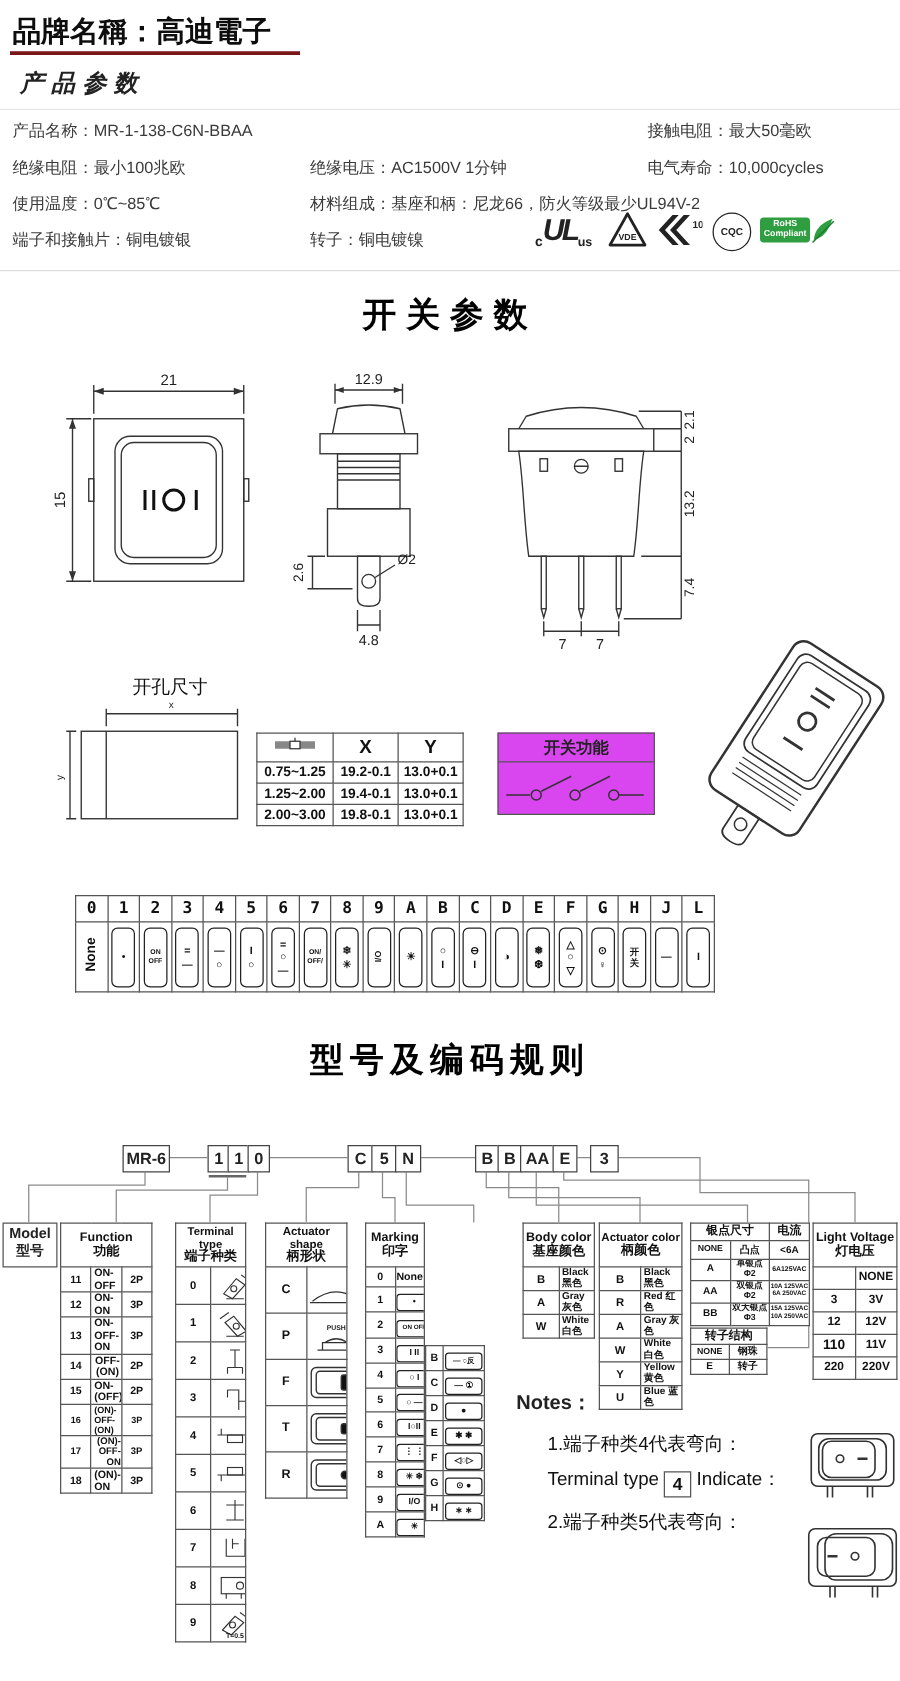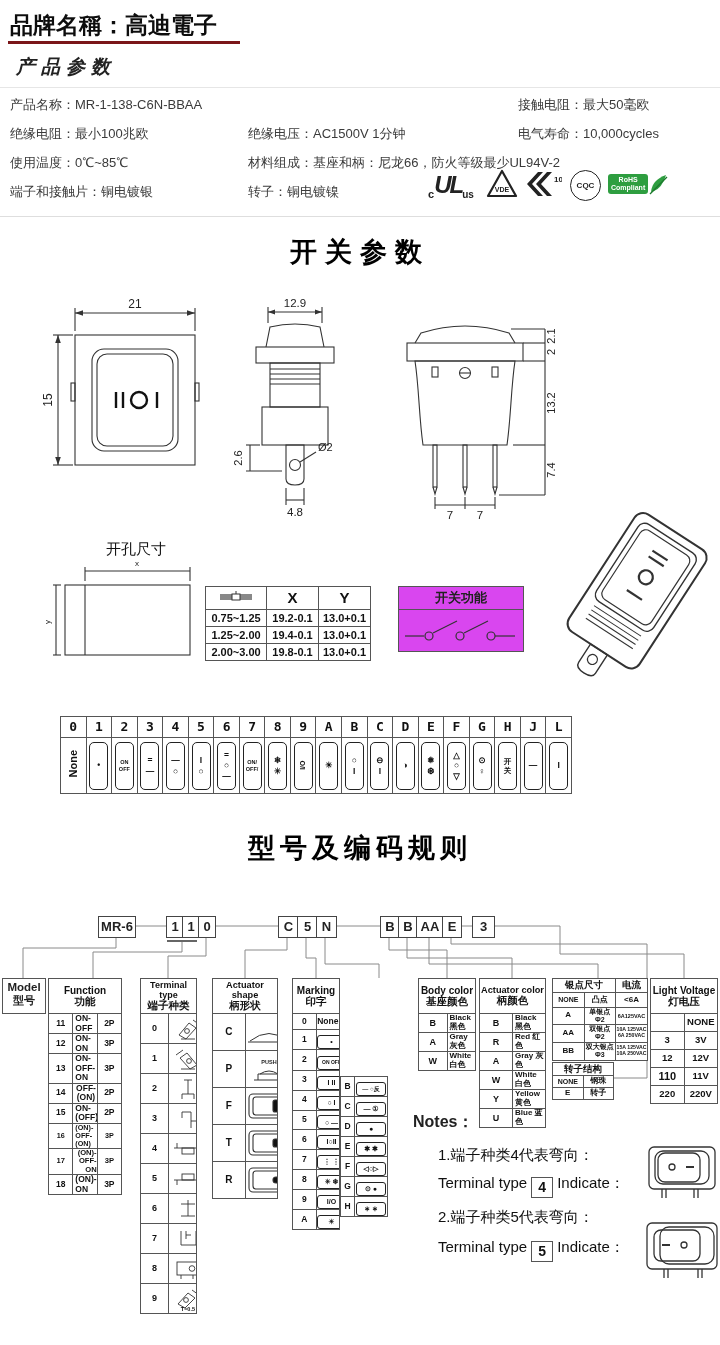--- a/index.html
+++ b/index.html
@@ -850,23 +850,20 @@
     <g stroke="#333" fill="none" stroke-width="1.3">
       <rect x="1" y="1" width="66" height="42" rx="5"></rect>
       <rect x="7" y="5" width="54" height="33" rx="8"></rect>
       <rect x="10" y="7" width="42" height="29" rx="7"></rect>
       <circle cx="24" cy="21" r="3"></circle>
       <line x1="38" y1="21" x2="46" y2="21" stroke-width="2"></line>
       <path d="M14,43 V52 M18,43 V52 M46,43 V52 M50,43 V52"></path>
     </g>
   </svg>
   <div class="abs note-line" style="left:438px;top:1208px;z-index:1">2.端子种类5代表弯向：</div>
-  <div class="abs note-line" style="left:438px;top:1238px;z-index:1">
-    <span>Terminal type</span><span class="note-code">5</span><span>Indicate：</span>
-  </div>
   <svg class="abs" style="left:646px;top:1222px;z-index:1" width="74" height="60" viewBox="0 0 74 60">
     <g stroke="#333" fill="none" stroke-width="1.3">
       <rect x="1" y="1" width="70" height="46" rx="5"></rect>
       <rect x="14" y="5" width="54" height="37" rx="9"></rect>
       <rect x="8" y="8" width="46" height="31" rx="7"></rect>
       <line x1="16" y1="23" x2="24" y2="23" stroke-width="2"></line>
       <circle cx="38" cy="23" r="3"></circle>
       <path d="M18,47 V56 M22,47 V56 M52,47 V56 M56,47 V56"></path>
     </g>
   </svg>

